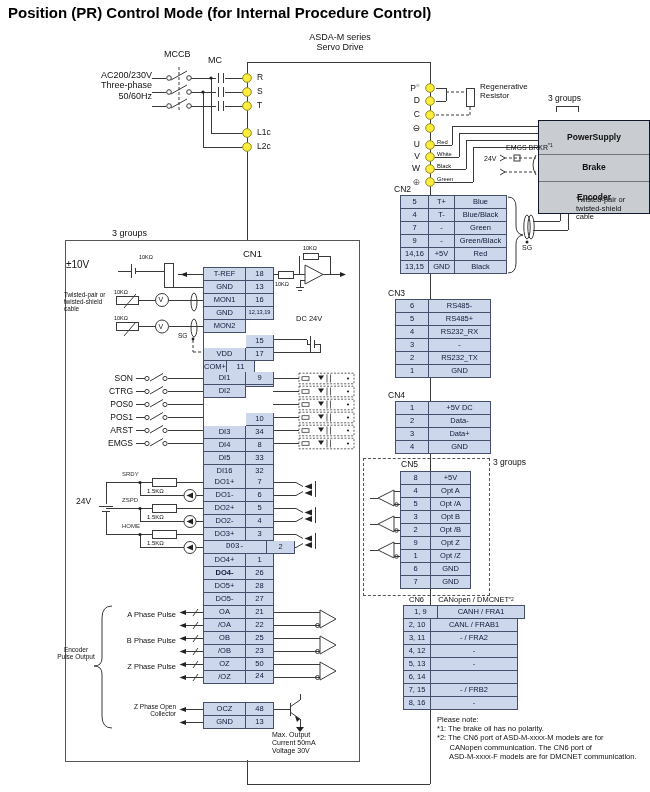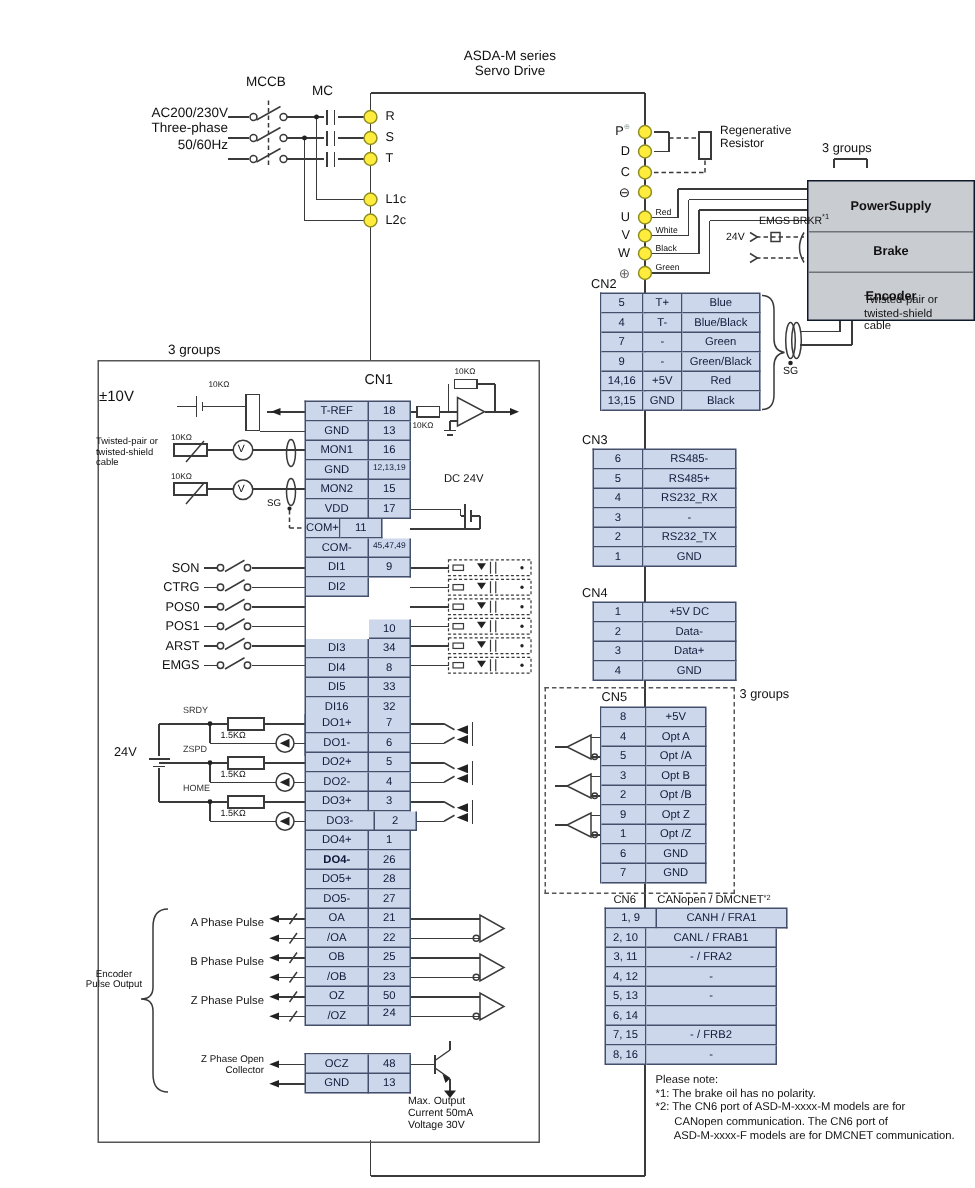--- a/index.html
+++ b/index.html
@@ -234,20 +234,21 @@
 
 <div class="motor">
   <div class="mcell lines c" style="height:33px">
         <div>Power</div>
         <div>Supply</div>
       </div>
   <div class="mcell" style="height:27px">Brake</div>
   <div class="mcell" style="height:32px">Encoder</div>
 </div>
 
+<div class="abs title" style="left:8px;top:4px">Position (PR) Control Mode (for Internal Procedure Control)</div>
 <div class="abs lines c" style="left:285px;top:32px;width:110px;font-size:9px">
       <div>ASDA-M series</div>
       <div>Servo Drive</div>
     </div>
 <div class="abs lines r" style="left:84px;top:70px;width:68px;font-size:9px">
       <div>AC200/230V</div>
       <div>Three-phase</div>
       <div>50/60Hz</div>
     </div>
 <div class="abs" style="left:164px;top:49px;font-size:9px">MCCB</div>
@@ -332,21 +333,21 @@
       <div class="trow">
         <div class="tcell" style="width: 42px;">MON1</div>
         <div class="tcell" style="width: 28px;">16</div>
       </div>
       <div class="trow">
         <div class="tcell" style="width: 42px;">GND</div>
         <div class="tcell tiny" style="width: 28px;">12,13,19</div>
       </div>
       <div class="trow">
         <div class="tcell" style="width: 42px;">MON2</div>
-        <div class="tcell" style="width: 28px;">15</div>
+        <div class="tcell" style="width: 28px; margin-top: 15px;">15</div>
       </div>
       <div class="trow">
         <div class="tcell" style="width: 42px;">VDD</div>
         <div class="tcell" style="width: 28px;">17</div>
       </div>
       <div class="trow">
         <div class="tcell" style="width: 23px;">COM+</div>
         <div class="tcell" style="width: 28px;">11</div>
       </div>
       <div class="trow">
@@ -403,21 +404,21 @@
       </div>
       <div class="trow">
         <div class="tcell" style="width: 42px;">DO2-</div>
         <div class="tcell" style="width: 28px;">4</div>
       </div>
       <div class="trow">
         <div class="tcell" style="width: 42px;">DO3+</div>
         <div class="tcell" style="width: 28px;">3</div>
       </div>
       <div class="trow">
-        <div class="tcell" style="width: 46px;">DO3-</div>
+        <div class="tcell" style="width: 63px; font-family: Liberation Mono, monospace;">DO3-</div>
         <div class="tcell" style="width: 28px;">2</div>
       </div>
       <div class="trow">
         <div class="tcell" style="width: 42px;">DO4+</div>
         <div class="tcell" style="width: 28px;">1</div>
       </div>
       <div class="trow">
         <div class="tcell" style="width: 42px; font-weight: bold;">DO4-</div>
         <div class="tcell" style="width: 28px;">26</div>
       </div>

